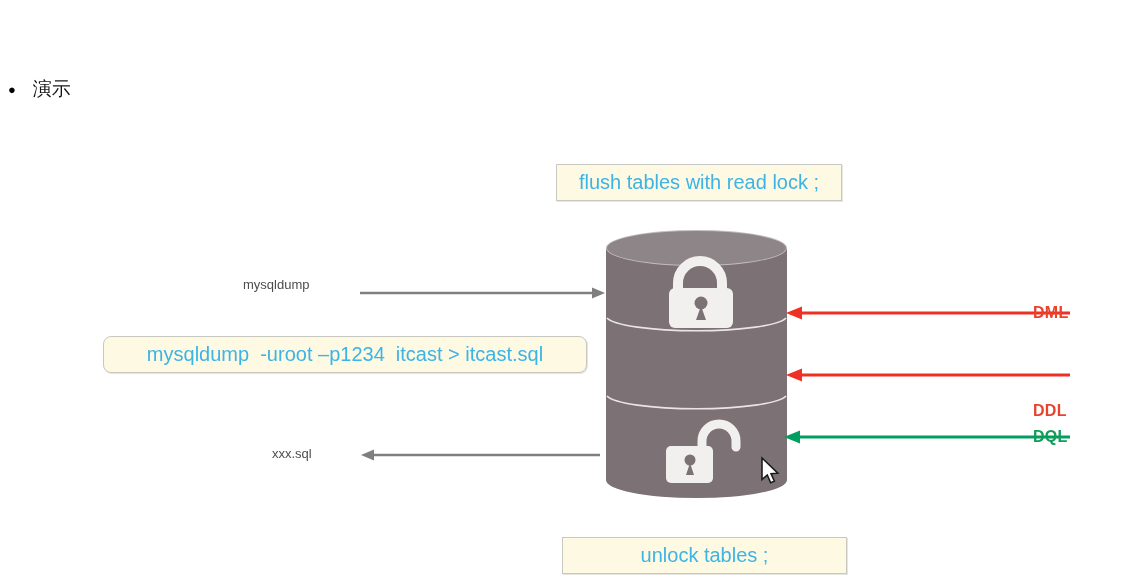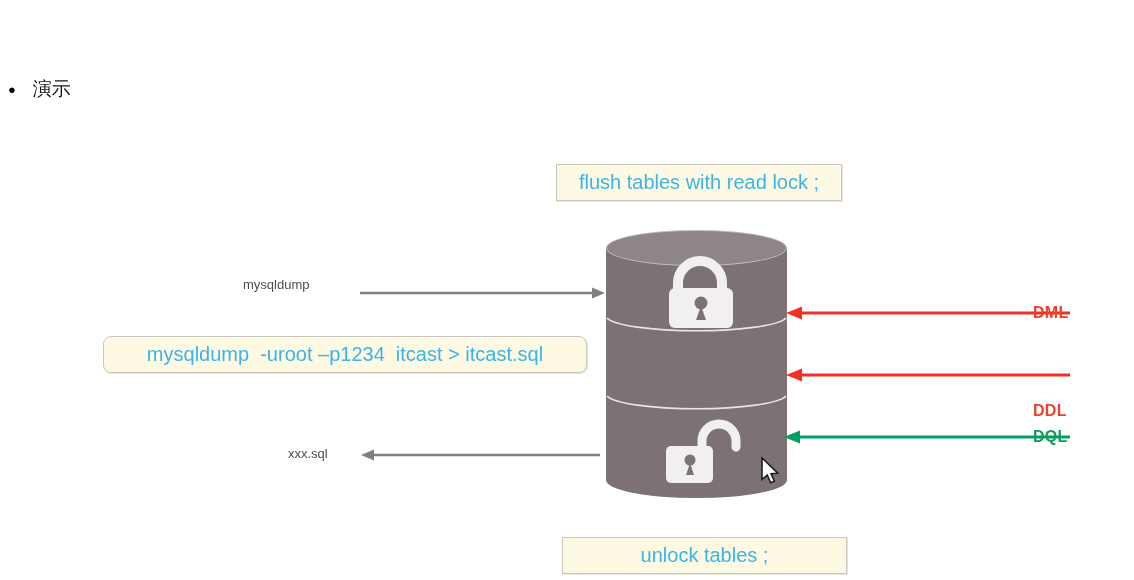--- a/index.html
+++ b/index.html
@@ -45,21 +45,21 @@
     position:absolute;left:606px;top:230px;width:181px;height:36px;
     background:#8e8589;
     border-radius:50%;
     border:1px solid rgba(255,255,255,0.45);
     box-sizing:border-box;
   }
   .side-label{
     position:absolute;color:#4f4c4d;font-size:13px;
   }
   .lbl-mysqldump{left:243px;top:277px;}
-  .lbl-xxxsql{left:272px;top:446px;margin-left:16px;}
+  .lbl-xxxsql{left:272px;top:446px;}
   .flow-label{
     position:absolute;left:1033px;
     font-size:16px;font-weight:bold;letter-spacing:0.3px;
   }
   .flow-red{color:#e8432d;}
   .flow-green{color:#0f9d58;text-align:right;}
   .lbl-dml{top:304px;}
   .lbl-ddl{top:366px;margin-top:36px;}
   .lbl-dql{top:428px;}
   svg.overlay{

